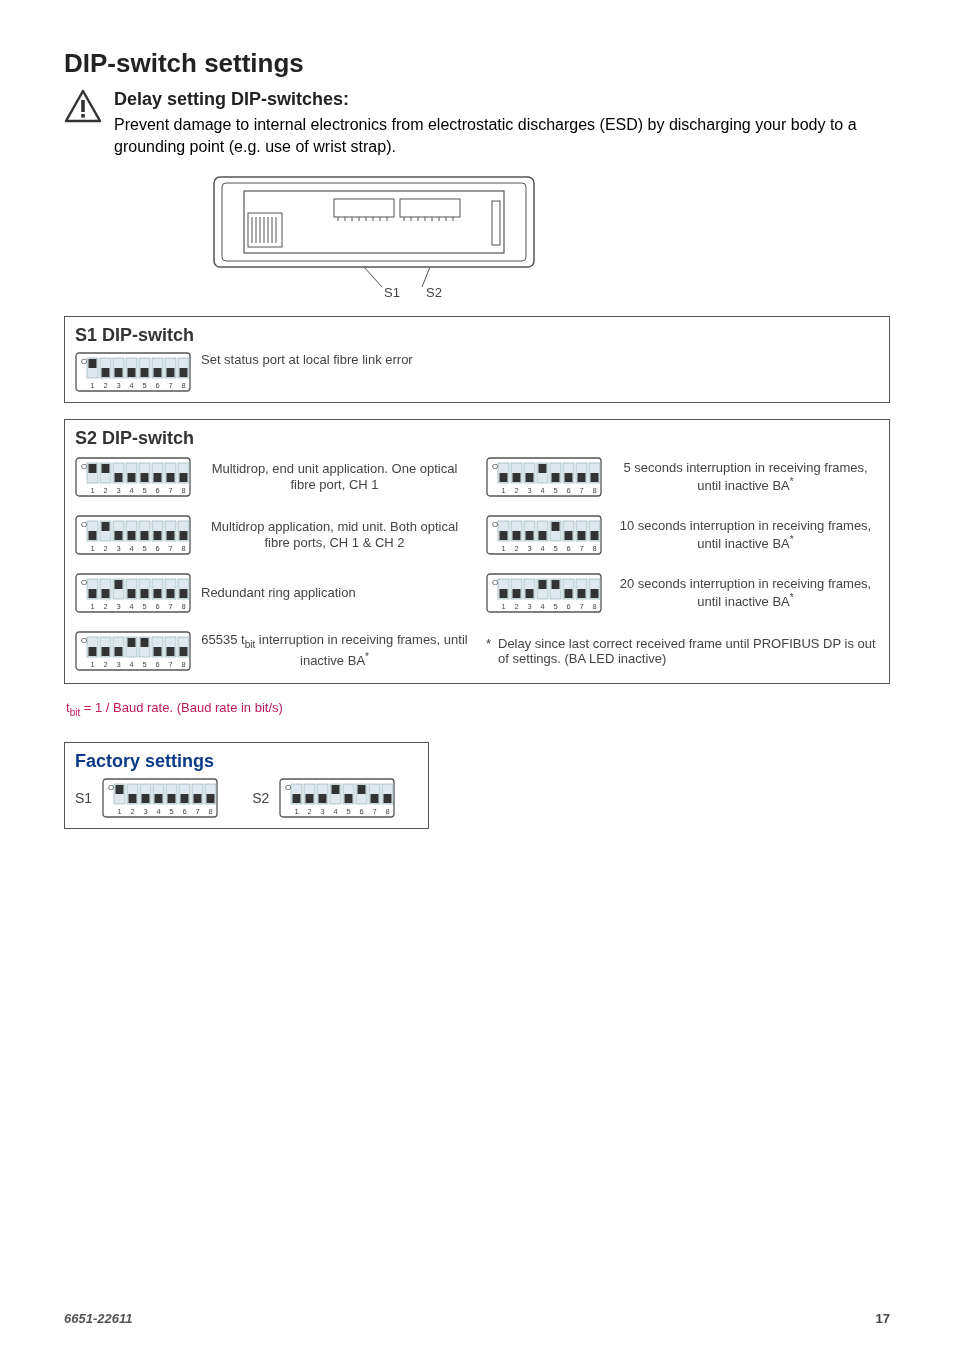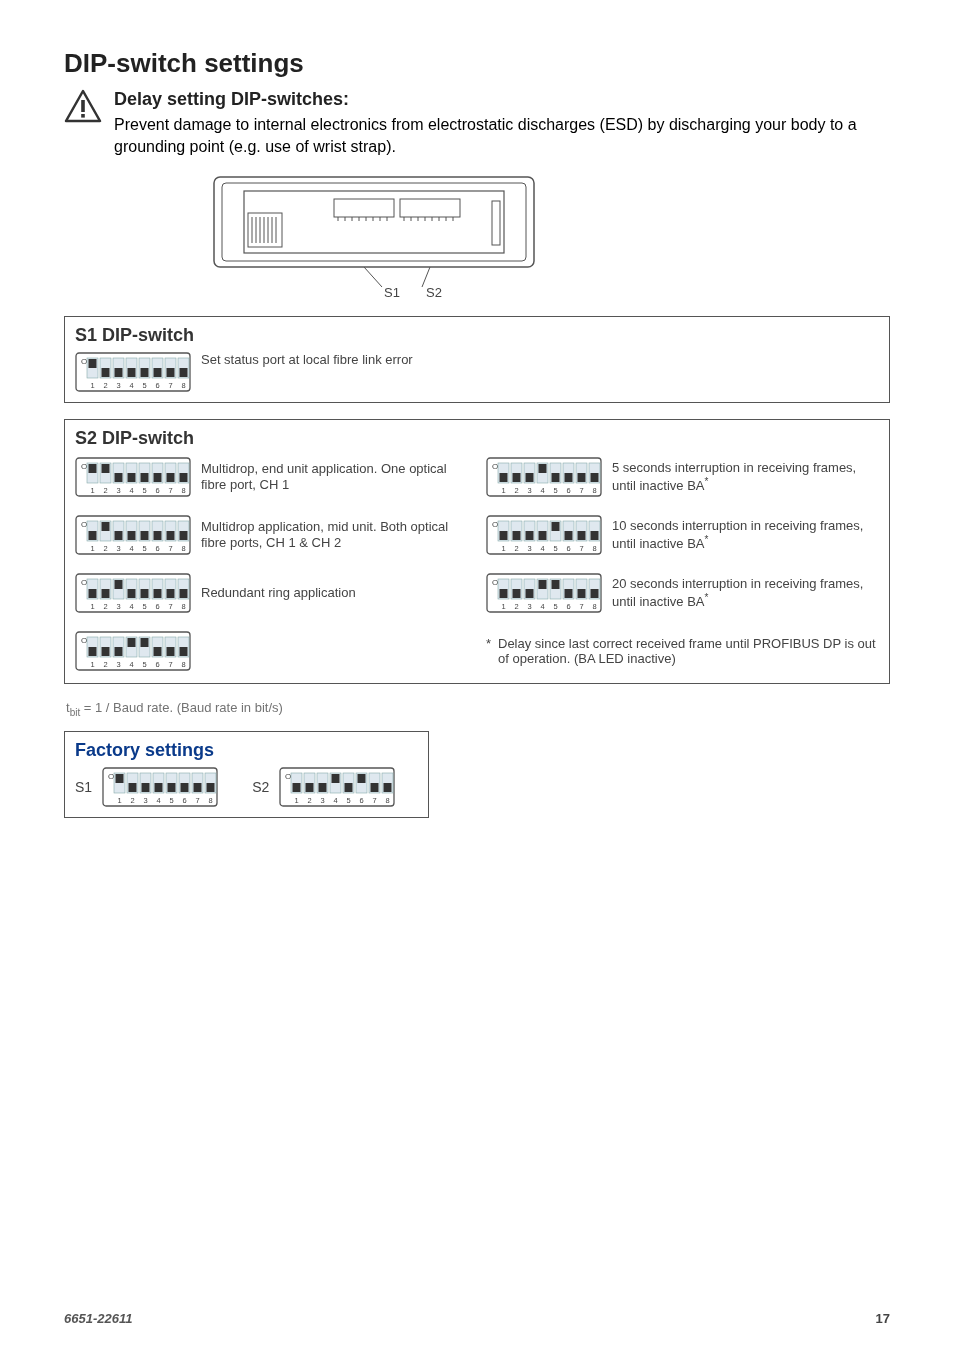--- a/index.html
+++ b/index.html
@@ -18,31 +18,31 @@
   .warn-icon { flex: 0 0 auto; }
   .warn-text p { font-size: 16px; line-height: 1.35; color: #000000; }
   .device-figure { text-align: center; margin: 6px 0 14px 140px; width: 340px; }
   .panel {
     border: 1px solid #555;
     margin-bottom: 16px;
     padding: 8px 10px 10px 10px;
   }
   .panel-title { font-size: 18px; font-weight: bold; margin-bottom: 6px; }
   .row { display: flex; align-items: flex-start; gap: 10px; }
-  .desc { font-size: 13px; line-height: 1.25; color: #444; }
+  .desc { font-size: 13px; line-height: 1.25; color: #444; text-align: center; }
   .grid2 {
     display: grid;
     grid-template-columns: 1fr 1fr;
     column-gap: 18px;
     row-gap: 14px;
   }
   .cell { display: flex; align-items: center; gap: 10px; min-height: 44px; }
   .note { font-size: 13px; color: #444; padding-left: 12px; }
   .note .ast { position: absolute; margin-left: -12px; }
-  .tbit-line { font-size: 13px; margin: 10px 0 13px 2px; color: #737373; }
+  .tbit-line { font-size: 13px; margin: 10px 0 24px 2px; color: #be185d; }
   .factory {
     border: 1px solid #555;
     padding: 8px 10px 10px 10px;
     width: 365px;
   }
   .factory .panel-title { color: #0a3a8a; }
   .factory-row { display: flex; align-items: center; gap: 10px; }
   .sn-label { font-size: 14px; color: #444; }
   .footer {
     position: absolute;
@@ -392,25 +392,26 @@
             <rect x="78.5" y="16" width="8" height="9" fill="#333"></rect>
             <text x="82.5" y="36" font-size="7.5" fill="#444" text-anchor="middle">6</text>
             <rect x="90" y="6" width="11" height="20" fill="#dfe8ef" stroke="#8aa" stroke-width="0.6"></rect>
             <rect x="91.5" y="16" width="8" height="9" fill="#333"></rect>
             <text x="95.5" y="36" font-size="7.5" fill="#444" text-anchor="middle">7</text>
             <rect x="103" y="6" width="11" height="20" fill="#dfe8ef" stroke="#8aa" stroke-width="0.6"></rect>
             <rect x="104.5" y="16" width="8" height="9" fill="#333"></rect>
             <text x="108.5" y="36" font-size="7.5" fill="#444" text-anchor="middle">8</text>
           </svg>
         </span>
+      <div class="desc">65535 t<sub>bit</sub> interruption in receiving frames, until inactive BA<sup>*</sup></div>
     </div>
     <div class="cell">
       <div class="note">
         <span class="ast">*</span>
-        <span>Delay since last correct received frame until PROFIBUS DP is out of operation. (BA LED inactive)</span>
+        <span>Delay since last correct received frame until PROFIBUS DP is out of settings. (BA LED inactive)</span>
       </div>
     </div>
   </div>
 </div>
 
 <div class="tbit-line">t<sub>bit</sub> = 1 / Baud rate. (Baud rate in bit/s)</div>
 
 <div class="factory">
   <div class="panel-title">Factory settings</div>
   <div class="factory-row">

